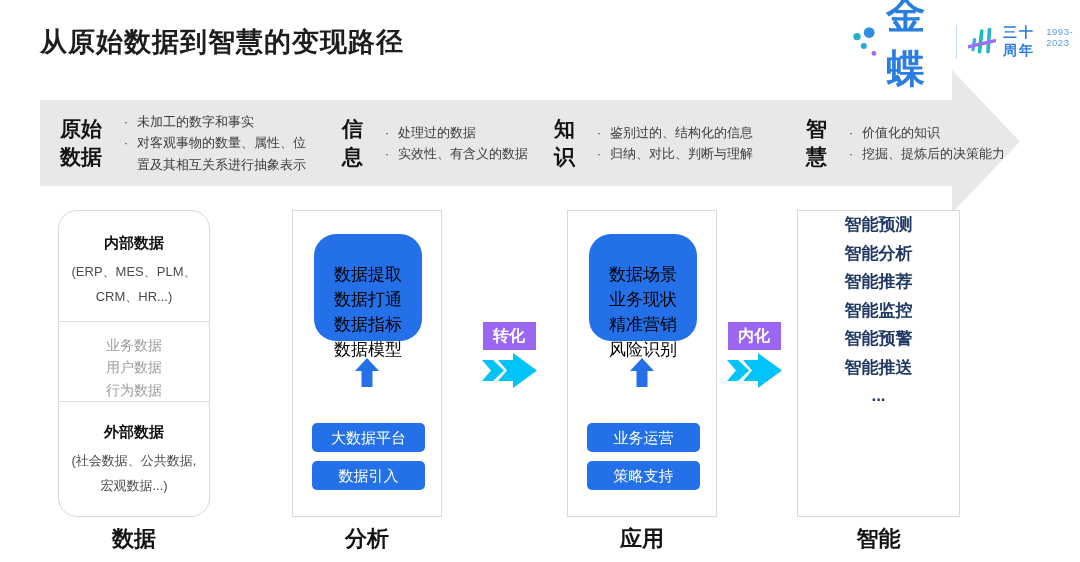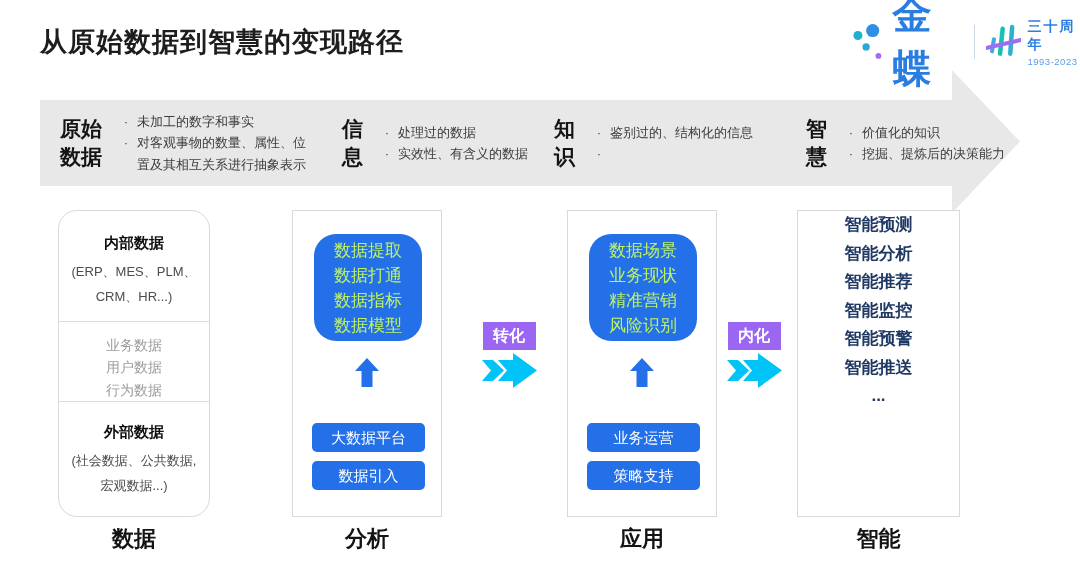--- a/index.html
+++ b/index.html
@@ -8,21 +8,21 @@
     position:relative; width:1080px; height:562px; background:#ffffff;
     font-family:"Liberation Sans","DejaVu Sans",sans-serif; overflow:hidden;
   }
 
   
   .title { position:absolute; left:40px; top:24px; font-size:27px; font-weight:bold;
            color:#1d1d1d; letter-spacing:1px; }
   .logo { position:absolute; left:853px; top:16px; height:52px; display:flex; align-items:center; }
   .logo-brand { font-size:39px; font-weight:bold; color:#2A7DE1; letter-spacing:3px; margin-left:5px; }
   .logo-divider { width:1px; height:34px; background:#C9D9EA; margin:0 11px 0 13px; }
-  .ann-text { display:flex; flex-direction:column; margin-left:7px; }
+  .ann-text { display:flex; flex-direction:row; margin-left:7px; }
   .ann-title { font-size:14px; font-weight:bold; color:#2A7DE1; letter-spacing:2px; }
   .ann-years { font-size:9.5px; color:#5B9BE8; margin-top:2px; letter-spacing:0.5px; }
 
   
   .banner { position:absolute; left:40px; top:70px; width:980px; height:143px; }
   .banner-bg { position:absolute; left:0; top:0; }
   .stage { position:absolute; top:30px; height:86px; display:flex; align-items:center; }
   .stage-label { font-size:21px; font-weight:bold; color:#141414; line-height:1.32;
                  white-space:pre-line; flex:none; }
   .stage-bullets { margin-left:13px; }
@@ -44,22 +44,22 @@
   .sec { text-align:center; }
   .sec1 { height:111px; border-bottom:1px solid #DCDCDC; padding-top:23px; }
   .sec2 { height:80px;  border-bottom:1px solid #DCDCDC; display:flex;
           flex-direction:column; justify-content:flex-end; }
   .sec3 { padding-top:21px; }
   .sec-title { font-size:15px; font-weight:bold; color:#101010; margin-bottom:7px; }
   .sec-sub { font-size:13px; color:#4c4c4c; line-height:1.9; white-space:pre-line; }
   .gray-item { font-size:14px; color:#9C9C9C; line-height:22.5px; }
 
   .bluebox { position:absolute; left:21px; top:23px; width:108px; height:107px;
-             background:#2470E8; border-radius:22px; color:#bef264; font-size:17px;
-             line-height:25px; text-align:center; white-space:pre-line; padding-top:4px; }
+             background:#2470E8; border-radius:22px; color:#000000; font-size:17px;
+             line-height:25px; text-align:center; white-space:pre-line; padding-top:28px; }
   .up-arrow { position:absolute; left:50%; transform:translateX(-50%); top:147px; }
   .pill { position:absolute; left:19px; width:113px; height:29px; background:#2470E8;
           border-radius:5px; color:#fff; font-size:15px; line-height:29px; text-align:center; }
   .pill-0 { top:212px; }  .pill-1 { top:250px; }
 
   .smart-item { font-size:17px; font-weight:bold; color:#1F3864; line-height:28.5px; }
 
   
   .connector { position:absolute; top:322px; width:58px; text-align:center; }
   .c0 { left:223px; }  .c1 { left:480px; }  .c2 { left:725px; }
@@ -141,20 +141,21 @@
     <div class="stage s2">
       <div class="stage-label">知
 识</div>
       <div class="stage-bullets">
         <div class="bullet">
           <span class="dot">·</span>
           <span class="txt">鉴别过的、结构化的信息</span>
         </div>
         <div class="bullet">
           <span class="dot">·</span>
+          <span class="txt">归纳、对比、判断与理解</span>
         </div>
       </div>
     </div>
 
     <div class="stage s3">
       <div class="stage-label">智
 慧</div>
       <div class="stage-bullets">
         <div class="bullet">
           <span class="dot">·</span>

